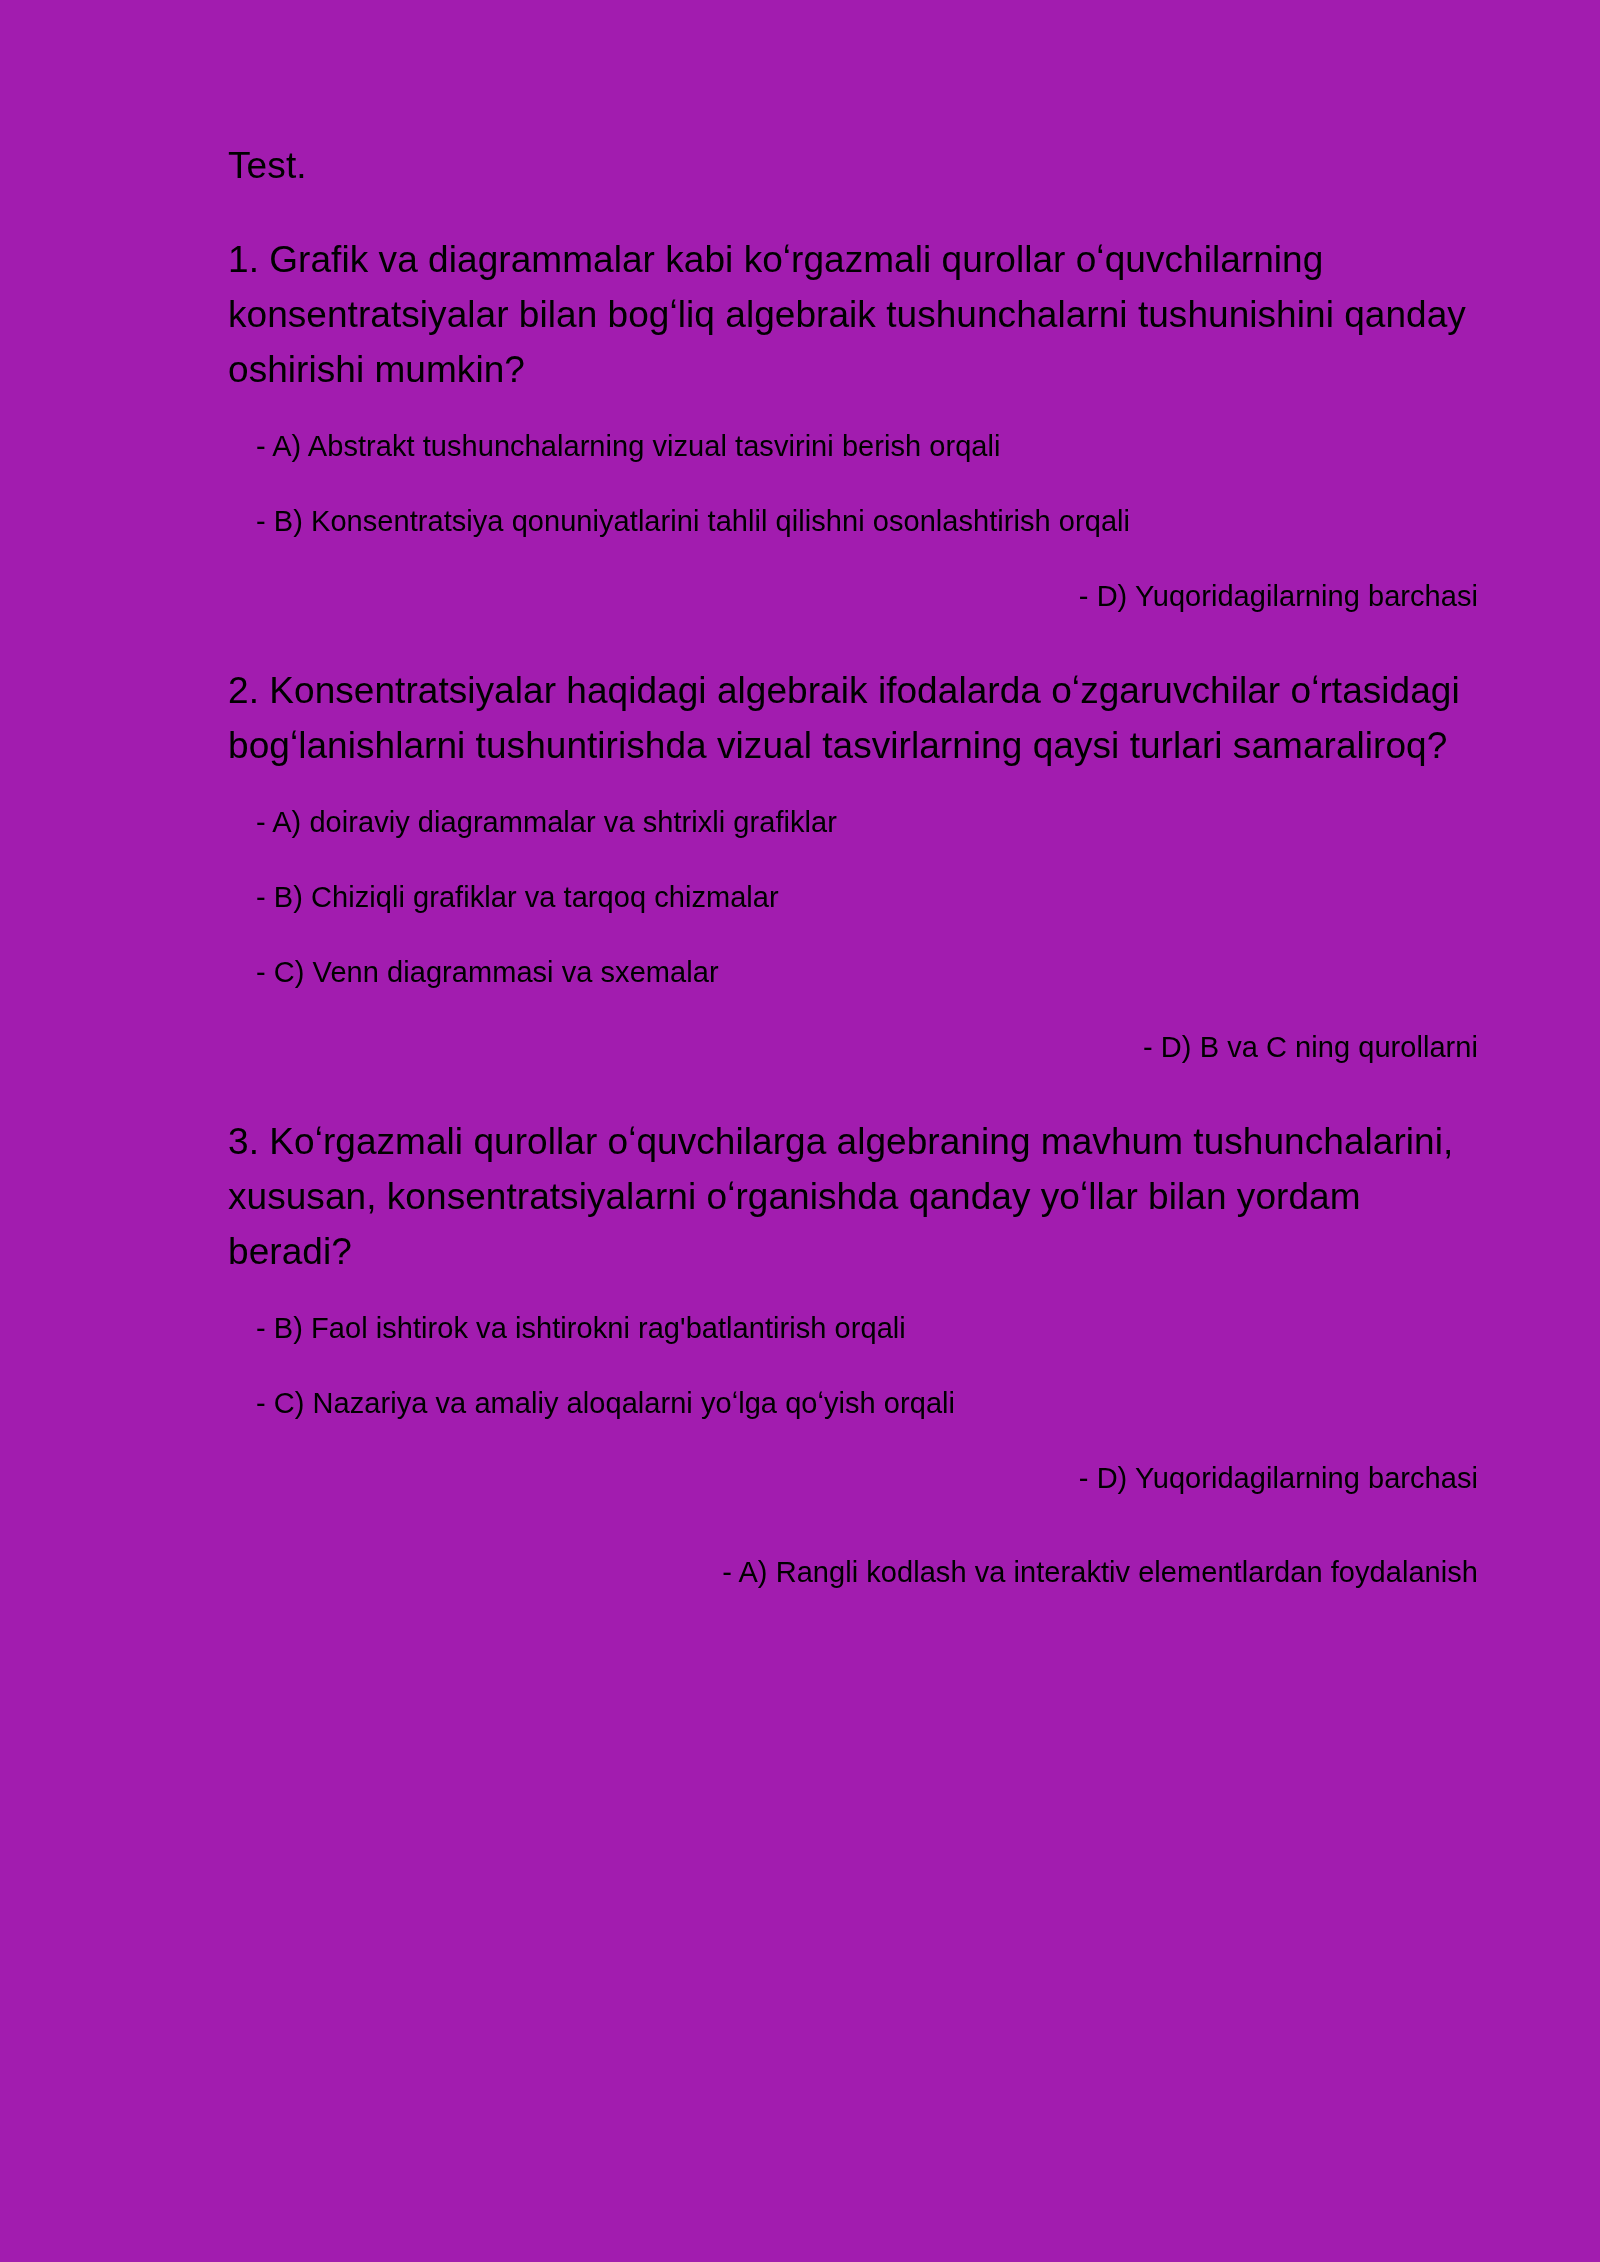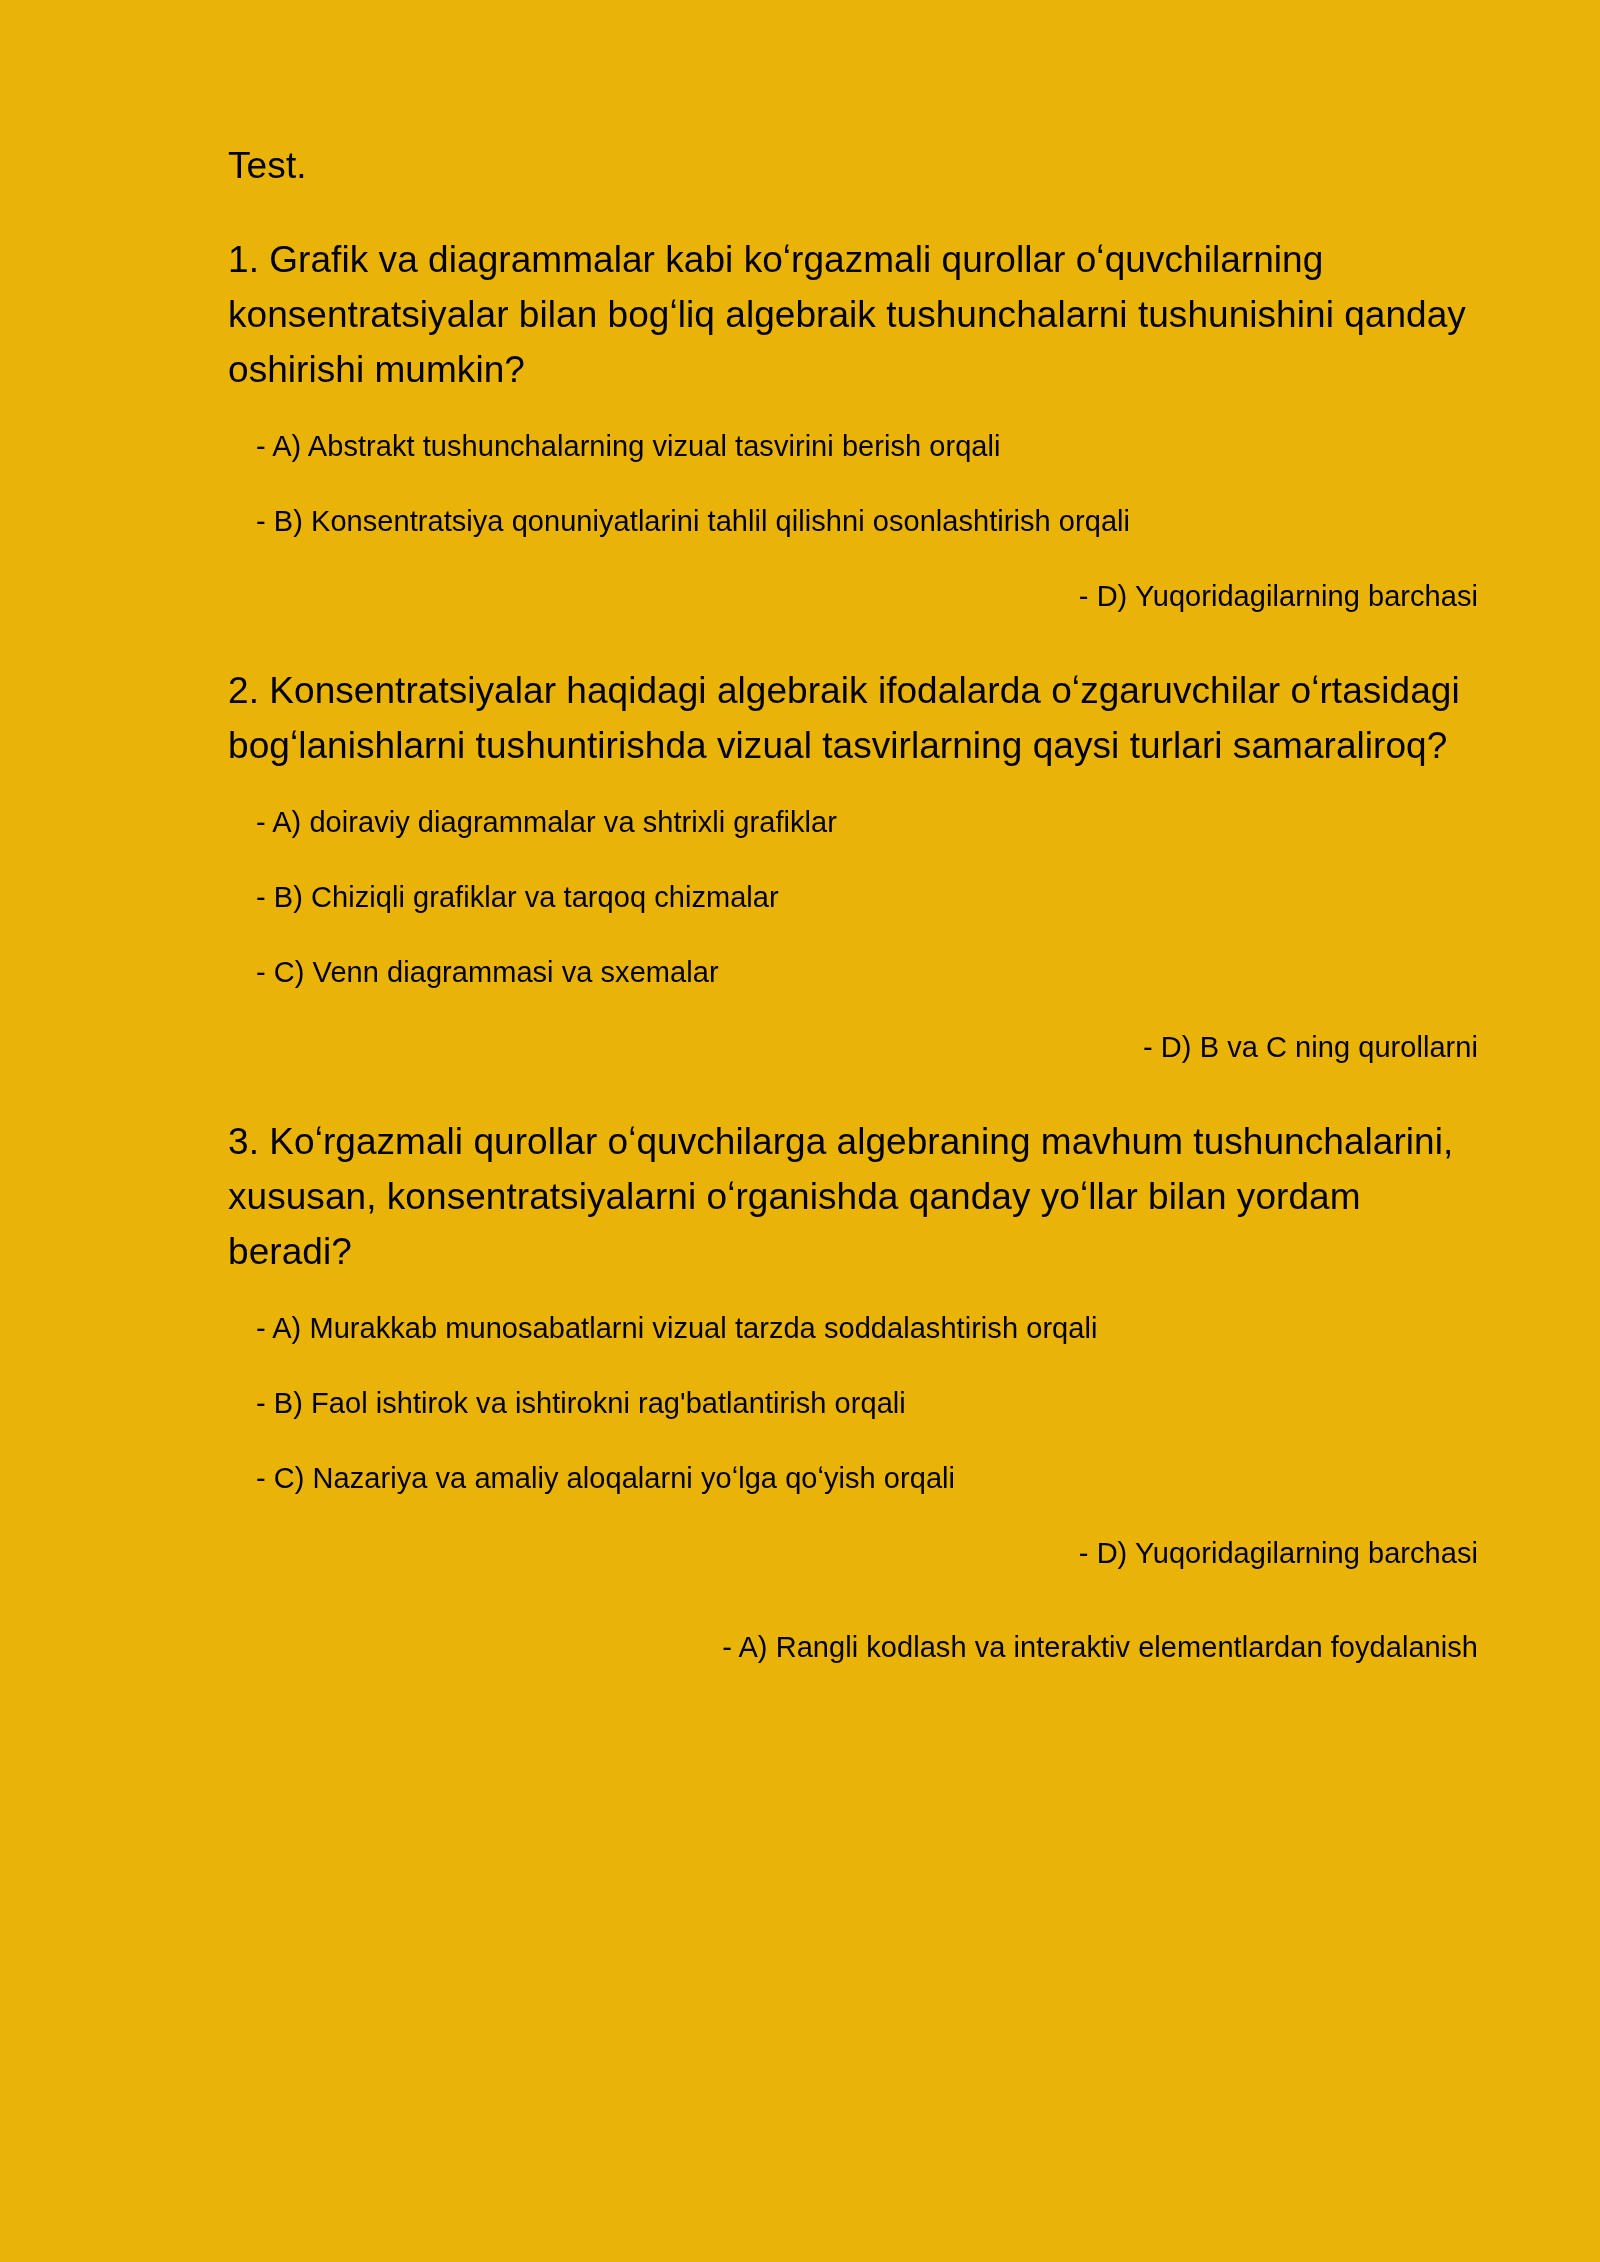--- a/index.html
+++ b/index.html
@@ -12,21 +12,21 @@
   body {
     font-family: "Liberation Sans", "DejaVu Sans", sans-serif;
     color: #000000;
     -webkit-font-smoothing: antialiased;
   }
 
   .page {
     position: relative;
     width: 1600px;
     height: 2262px;
-    background: #eab308;
+    background: #a21caf;
     box-sizing: border-box;
     overflow: hidden;
   }
 
   .content {
     position: absolute;
     left: 228px;
     top: 140px;
     width: 1250px;
   }
@@ -93,21 +93,20 @@
     <div class="block">
       <p class="question">2. Konsentratsiyalar haqidagi algebraik ifodalarda oʻzgaruvchilar oʻrtasidagi bogʻlanishlarni tushuntirishda vizual tasvirlarning qaysi turlari samaraliroq?</p>
       <p class="option">- A) doiraviy diagrammalar va shtrixli grafiklar</p>
       <p class="option">- B) Chiziqli grafiklar va tarqoq chizmalar</p>
       <p class="option">- C) Venn diagrammasi va sxemalar</p>
       <p class="option">- D) B va C ning qurollarni</p>
     </div>
 
     <div class="block">
       <p class="question">3. Koʻrgazmali qurollar oʻquvchilarga algebraning mavhum tushunchalarini, xususan, konsentratsiyalarni oʻrganishda qanday yoʻllar bilan yordam beradi?</p>
-      <p class="option">- A) Murakkab munosabatlarni vizual tarzda soddalashtirish orqali</p>
       <p class="option">- B) Faol ishtirok va ishtirokni rag'batlantirish orqali</p>
       <p class="option">- C) Nazariya va amaliy aloqalarni yoʻlga qoʻyish orqali</p>
       <p class="option">- D) Yuqoridagilarning barchasi</p>
     </div>
 
     <div class="block">
       <p class="option">- A) Rangli kodlash va interaktiv elementlardan foydalanish</p>
     </div>
 
   </div>

